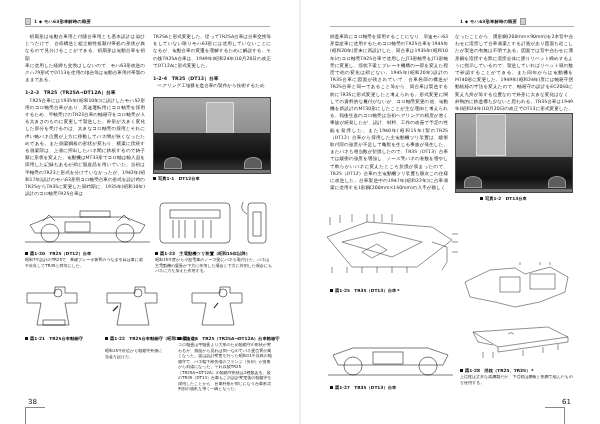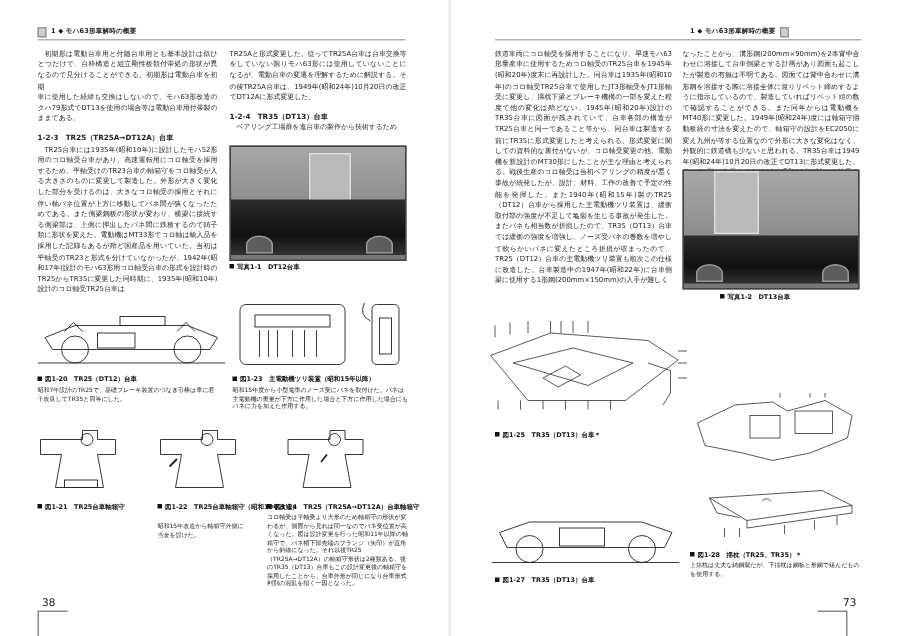--- a/index.html
+++ b/index.html
@@ -228,15 +228,15 @@
         <path d="M20 30 v6 M30 30 v6 M60 28 v6 M80 25 v6 M95 22 v6"></path>
       </svg>
     </div>
     <div class="caption" style="left:160px; top:368px;">
       <span class="bullet"></span><span>図1-28　揺枕（TR25、TR35）＊</span>
     </div>
     <div class="capdesc" style="left:160px; top:374px; width:115px;">上揺枕は丈夫な鋳鋼製だが、下揺枕は鋼板と形鋼で組んだものを使用する。</div>
 
     <div class="pn-hl-right"></div>
     <div class="pn-line-right"></div>
-    <div class="pageno">73</div>
+    <div class="pageno">61</div>
   </div>
 </div>
 
 </body></html>

